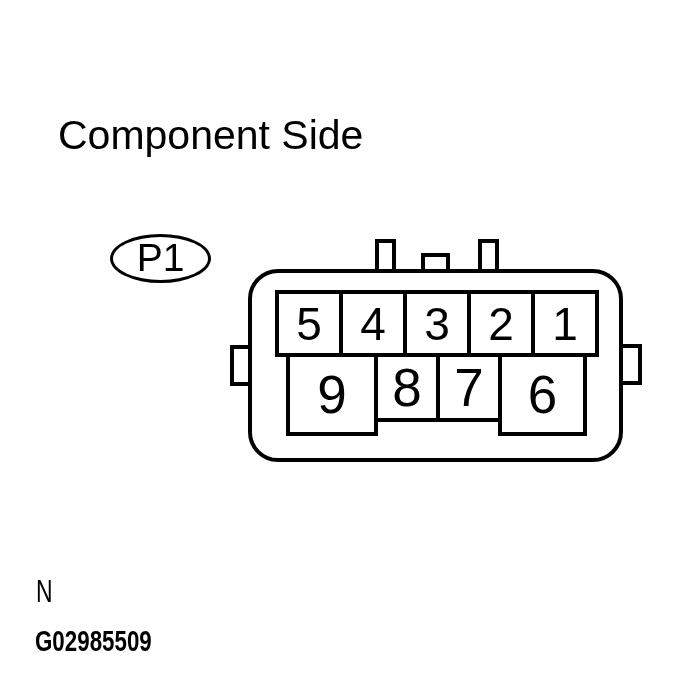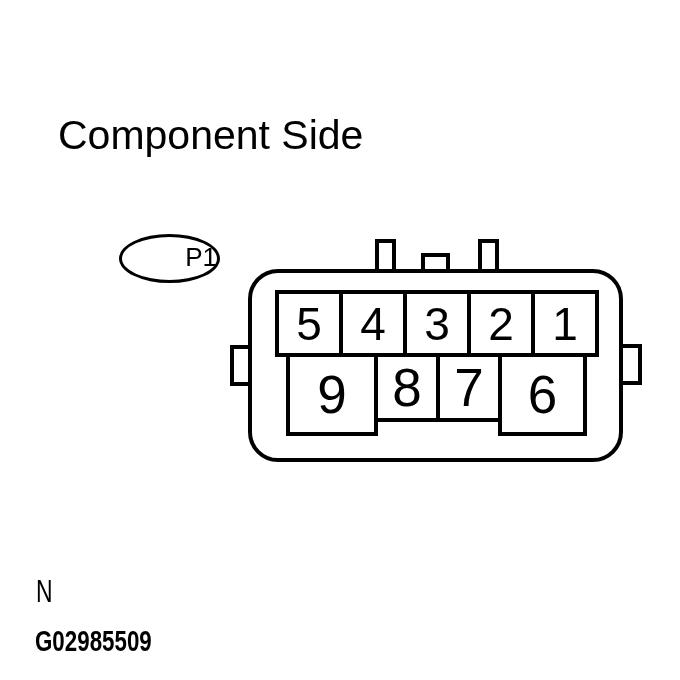--- a/index.html
+++ b/index.html
@@ -26,31 +26,31 @@
     top: 66px;
     font-size: 41px;
     line-height: 45px;
     white-space: nowrap;
   }
   .title .tline { display: block; }
 
   
   .p1 {
     position: absolute;
-    left: 119px;
+    left: 110px;
     top: 187px;
     width: 101px;
     height: 49px;
     border: 3px solid #000;
     border-radius: 50%;
     box-sizing: border-box;
     display: flex;
     align-items: center;
-    justify-content: flex-end;
-    font-size: 26px;
+    justify-content: center;
+    font-size: 39px;
     padding-bottom: 2px;
   }
 
   
   .tab {
     position: absolute;
     background: #fff;
     border: 4px solid #000;
     box-sizing: border-box;
     z-index: 1;

